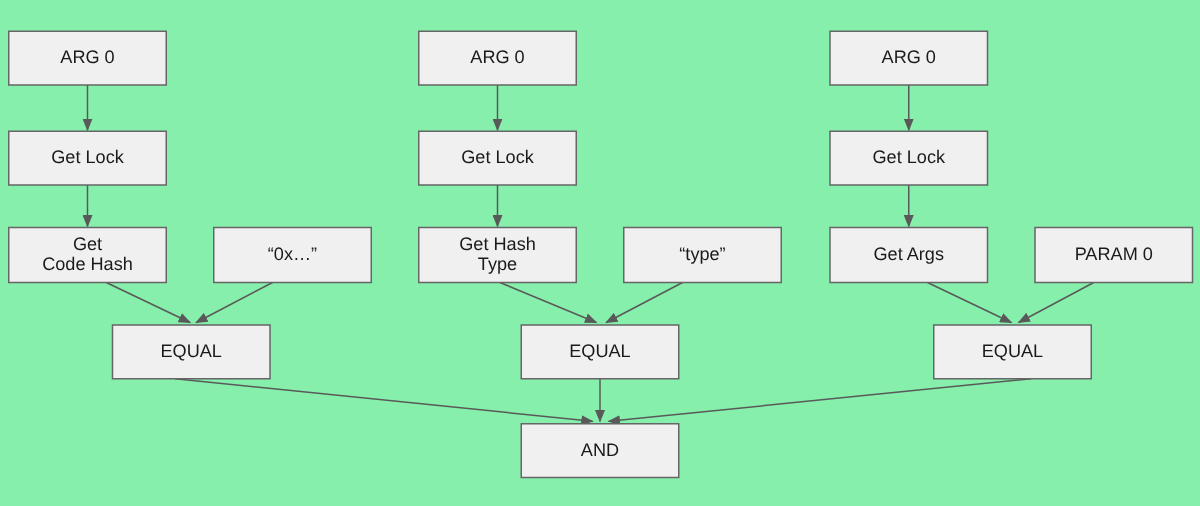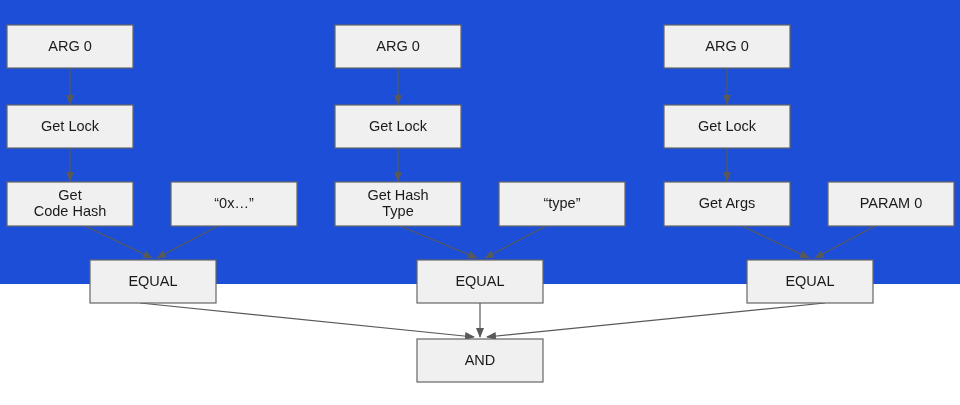--- a/index.html
+++ b/index.html
@@ -9,22 +9,22 @@
   }
   body {
     width: 960px;
     height: 405px;
     overflow: hidden;
     font-family: "Liberation Sans", sans-serif;
   }
   #diagram-root {
     position: relative;
     width: 960px;
-    height: 284px;
-    background: #1d4ed8;
+    height: 405px;
+    background: #86efac;
     text-align: center;
   }
   svg.flow {
     display: block;
     width: 960px;
     height: 405px;
   }
   .node-rect {
     fill: #f0f0f0;
     stroke: #666666;

